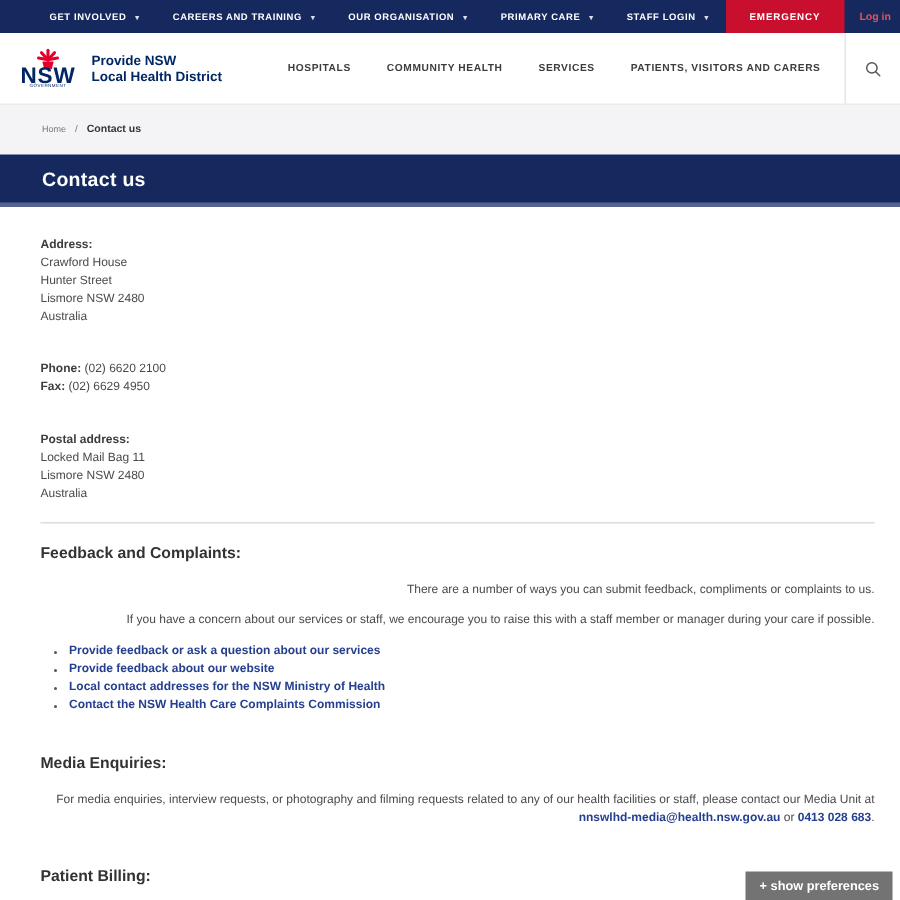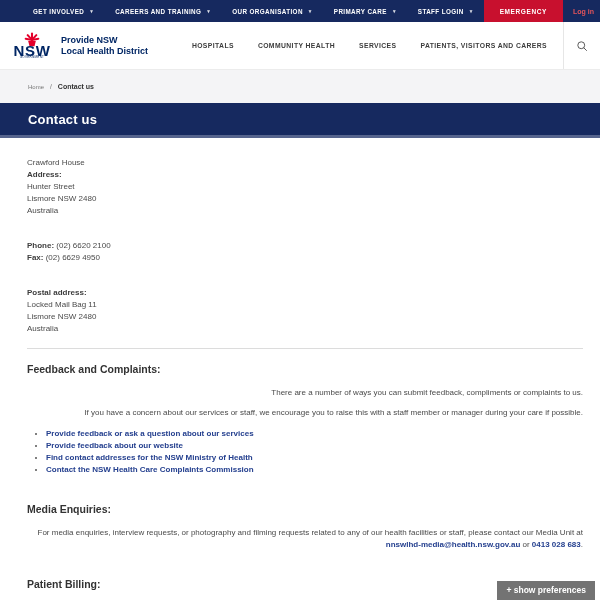--- a/index.html
+++ b/index.html
@@ -136,22 +136,22 @@
 </div>
 
 <div class="banner">
   <h1>Contact us</h1>
 </div>
 
 <main class="content">
 
   <section>
     <div class="addr-group">
+      <div class="line b">Address:</div>
       <div class="line">Crawford House</div>
-      <div class="line b">Address:</div>
       <div class="line">Hunter Street</div>
       <div class="line">Lismore NSW 2480</div>
       <div class="line">Australia</div>
     </div>
     <div class="addr-group gap">
       <div class="line">
         <span class="b">Phone:</span>
         <span>(02) 6620 2100</span>
       </div>
       <div class="line">
@@ -174,21 +174,21 @@
     <p class="para">There are a number of ways you can submit feedback, compliments or complaints to us.</p>
     <p class="para">If you have a concern about our services or staff, we encourage you to raise this with a staff member or manager during your care if possible.</p>
     <ul class="links">
       <li>
         <a class="blue-link">Provide feedback or ask a question about our services</a>
       </li>
       <li>
         <a class="blue-link">Provide feedback about our website</a>
       </li>
       <li>
-        <a class="blue-link">Find contact addresses for the NSW Ministry of Health</a>
+        <a class="blue-link">Local contact addresses for the NSW Ministry of Health</a>
       </li>
       <li>
         <a class="blue-link">Contact the NSW Health Care Complaints Commission</a>
       </li>
     </ul>
   </section>
 
   <section>
     <h2 class="sec wide">Media Enquiries:</h2>
     <p class="para"><span>For media enquiries, interview requests, or photography and filming requests related to any of our health facilities or staff, please contact our Media Unit at </span><a class="blue-link">nnswlhd-media@health.nsw.gov.au</a><span> or </span><a class="blue-link">0413 028 683</a><span>.</span></p>

